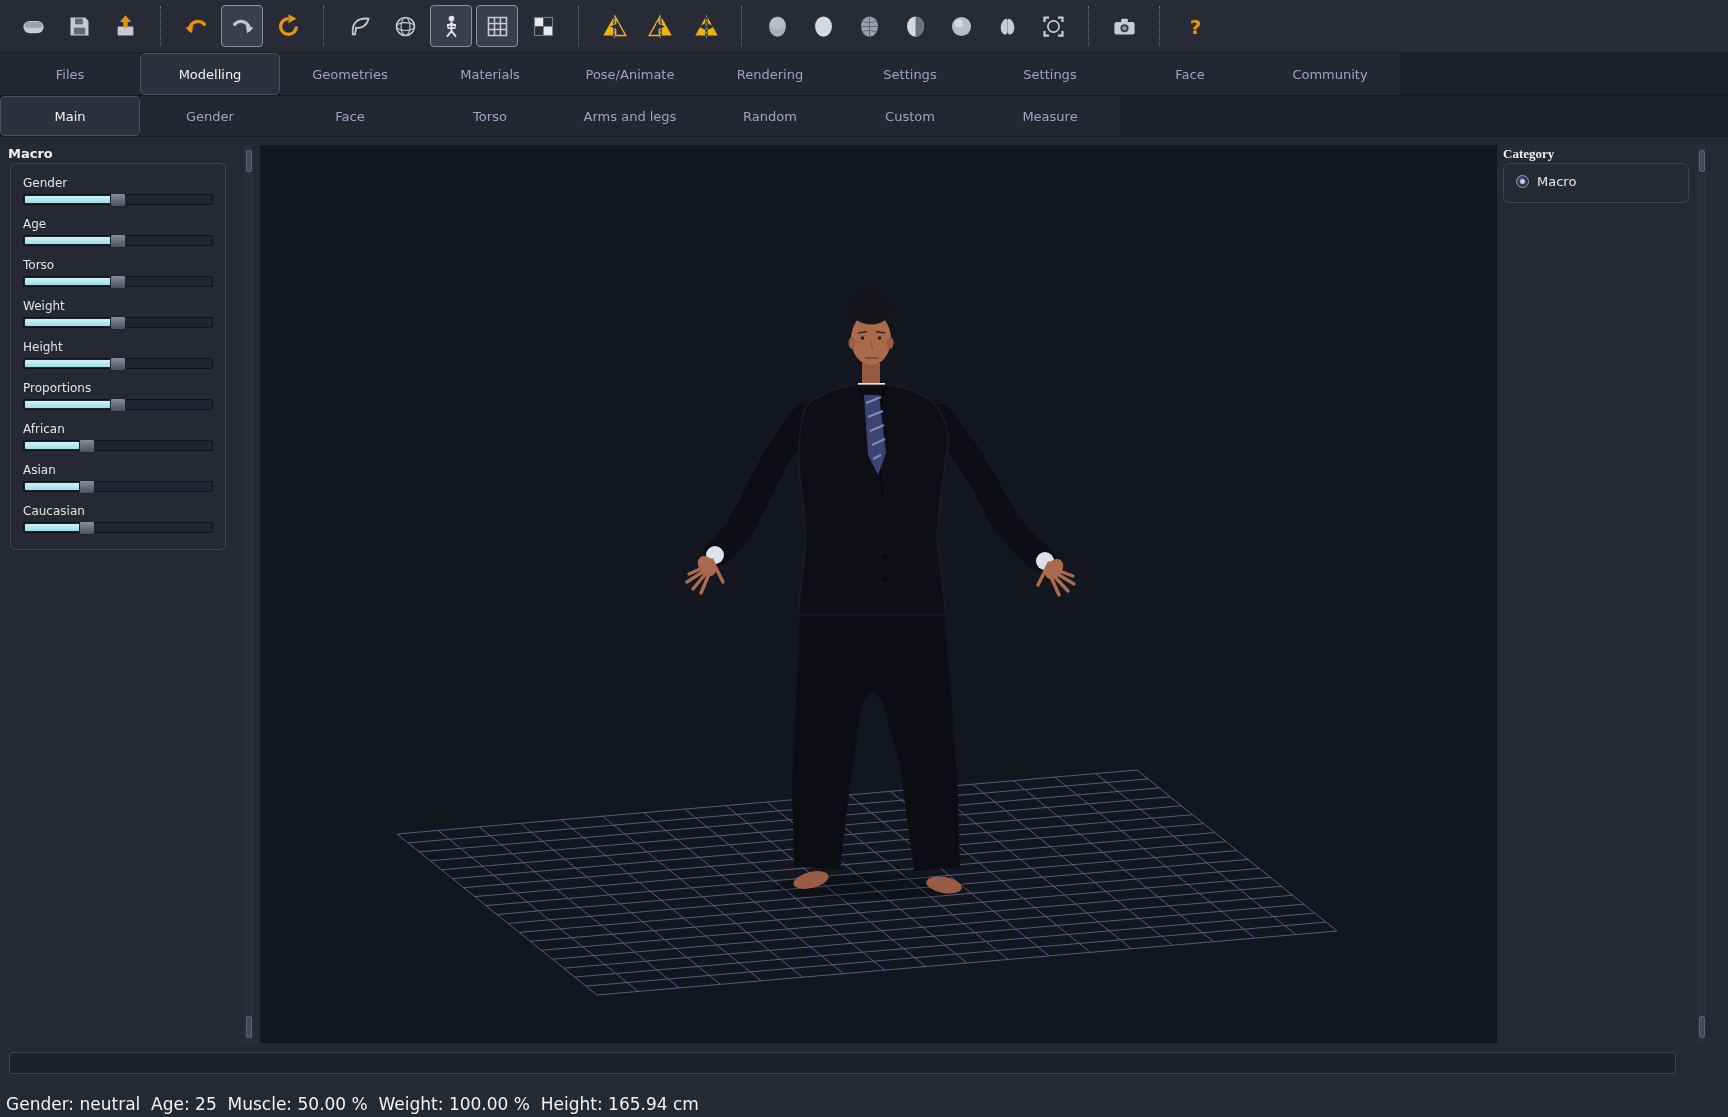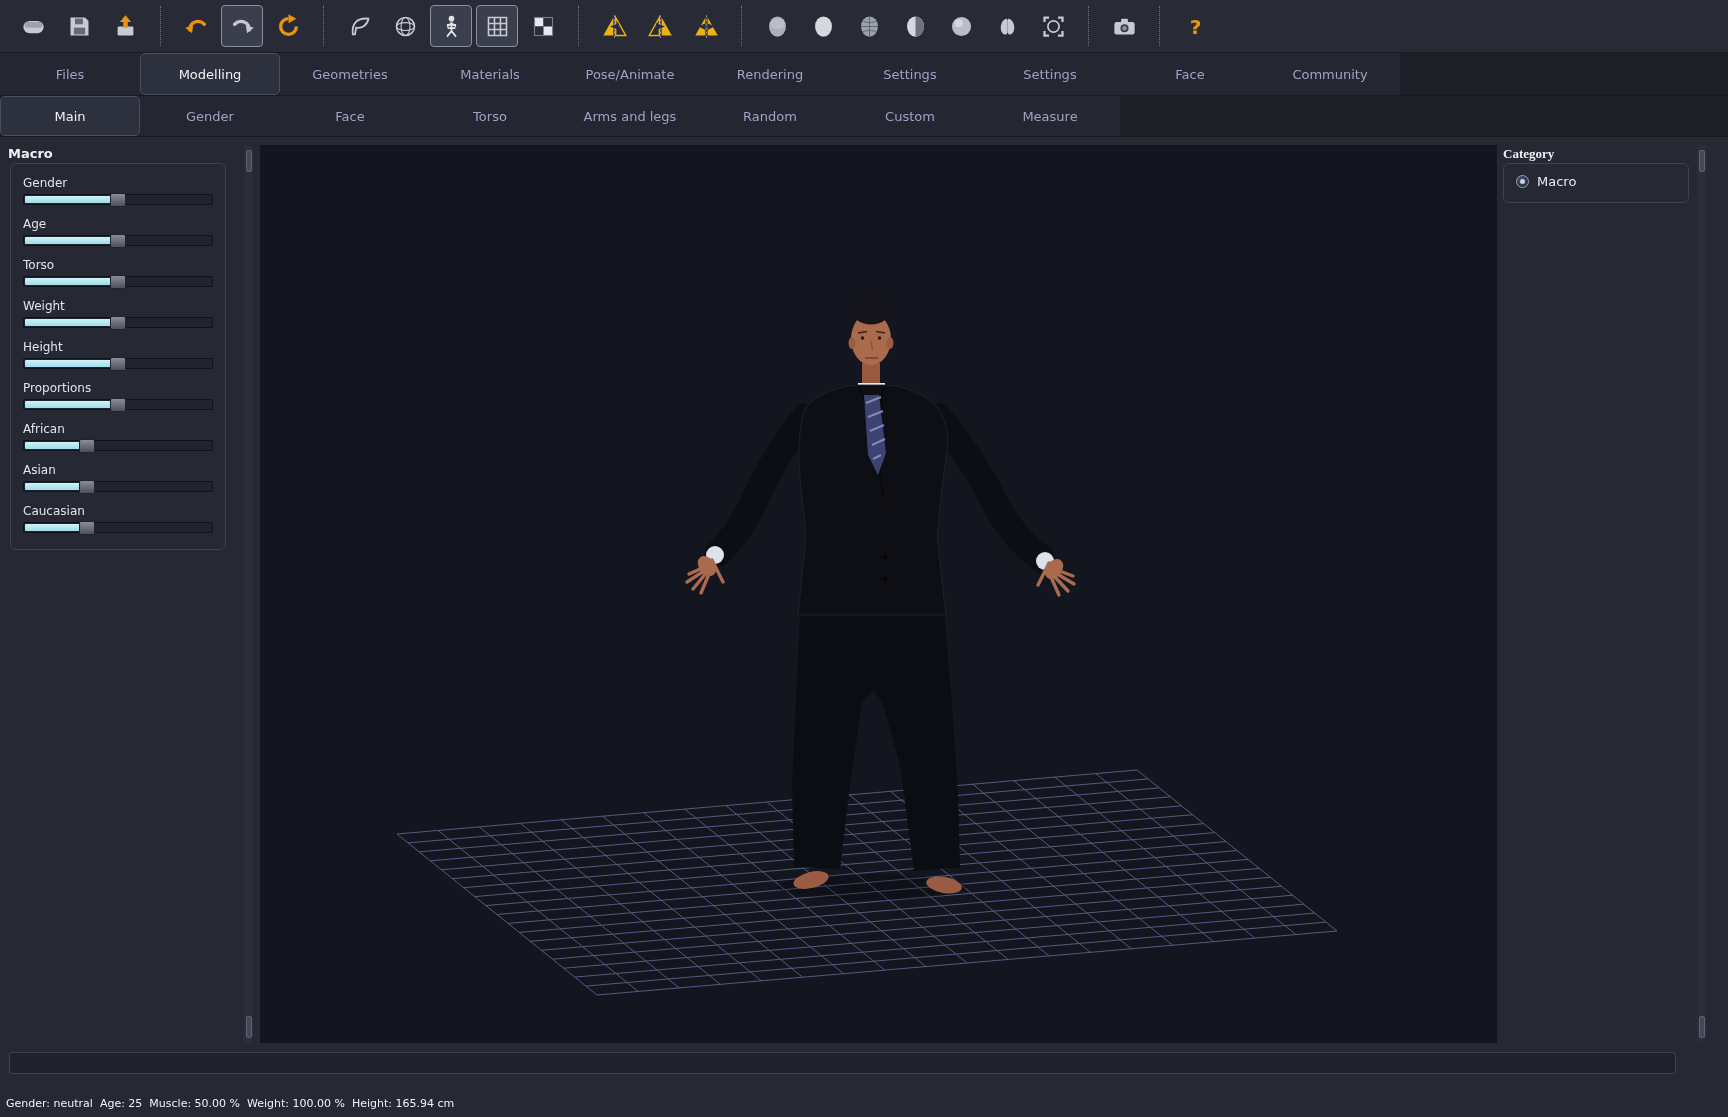--- a/index.html
+++ b/index.html
@@ -73,21 +73,21 @@
   #viewport { position:absolute; left:260px; top:145px; width:1237px; height:898px; background:#14161f; }
   #viewport svg { display:block; }
   
   #progress {
     position:absolute; left:9px; top:1052px; width:1667px; height:22px;
     border:1px solid #3e4354; border-radius:3px; background:#1f212b;
   }
   #statusbar {
     position:absolute; left:0; top:1090px; width:100%; height:27px;
     display:flex; align-items:center; padding-left:6px;
-    font-size:11px; color:#f0f2f6;
+    font-size:17px; color:#f0f2f6;
   }
   #statusbar span { white-space:pre; }
 </style>
 </head>
 <body>
 
 <div id="app">
 
   <div id="toolbar">
       <div class="tb-btn">

